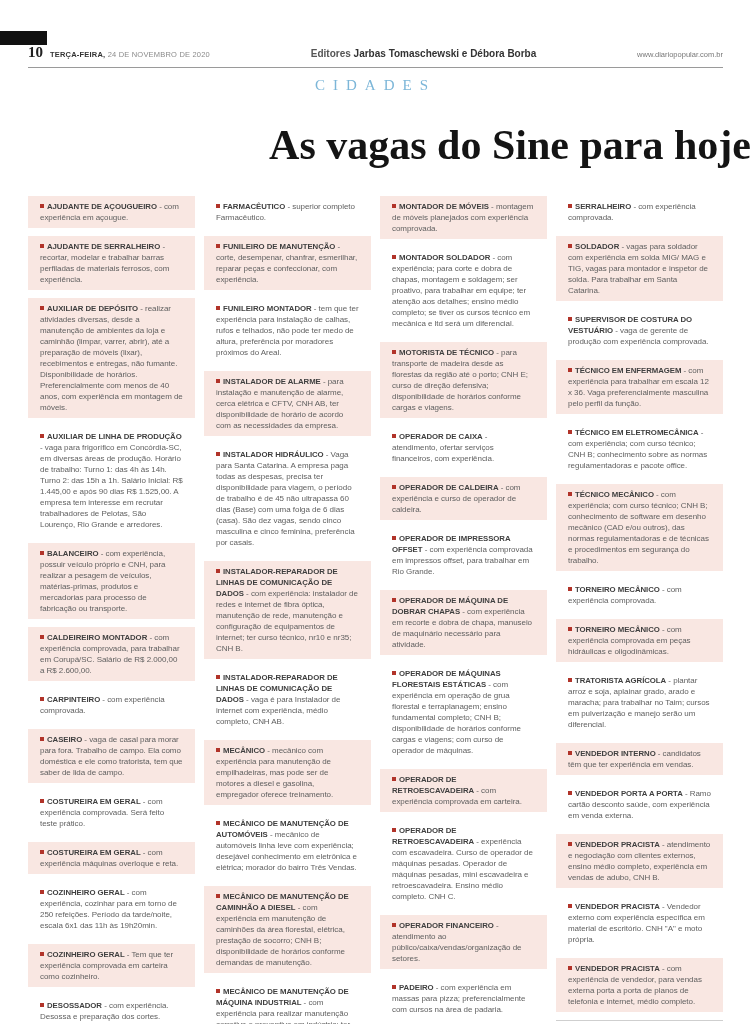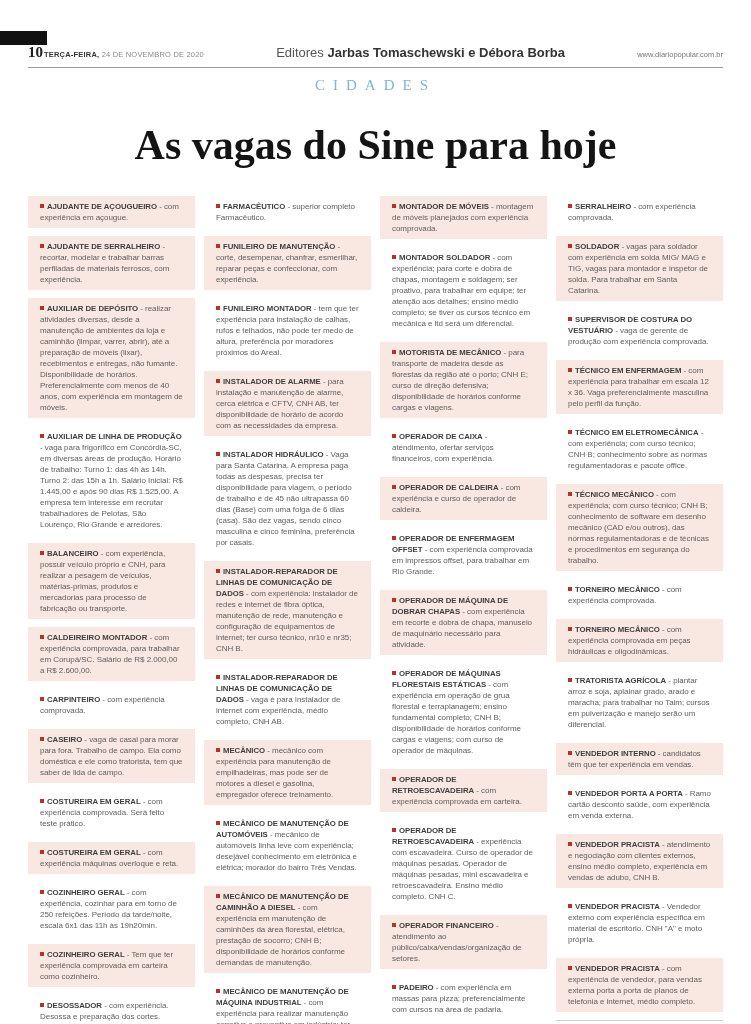--- a/index.html
+++ b/index.html
@@ -1,30 +1,30 @@
 <!DOCTYPE html>
 <html lang="pt"><head>
 <meta charset="utf-8">
 <style>
   html,body{margin:0;padding:0;background:#fff;}
   .page{position:relative;width:751px;height:1024px;background:#fff;overflow:hidden;
         font-family:"Liberation Sans",sans-serif;}
   .corner-mark{position:absolute;left:0;top:31px;width:47px;height:14px;background:#111;}
   .masthead{margin:40px 28px 0;display:flex;justify-content:space-between;align-items:baseline;
             border-bottom:1px solid #9a9a9a;padding-bottom:6px;}
-  .m-left{display:flex;align-items:baseline;gap:1px;}
+  .m-left{display:flex;align-items:baseline;gap:7px;}
   .page-num{font-family:"Liberation Serif",serif;font-weight:bold;font-size:15px;color:#222;}
   .m-date{font-size:7.5px;color:#8a8a8a;letter-spacing:.2px;margin-top:10px;}
   .m-date b{color:#333;}
-  .m-editors{font-size:13px;color:#555;}
+  .m-editors{font-size:10px;color:#555;font-weight:bold;}
   .m-editors b{color:#333;}
   .m-site{font-size:7.5px;color:#777;text-align:center;}
   .section-label{margin-top:9px;text-align:center;font-family:"Liberation Serif",serif;
                  font-size:15px;color:#7cb6d8;letter-spacing:8px;}
-  .headline{text-align:center;font-family:"Liberation Serif",serif;
+  .headline{text-align:right;font-family:"Liberation Serif",serif;
             font-weight:bold;font-size:42px;color:#141414;line-height:1.1;}
   .cols{display:flex;gap:9px;margin:15px 28px 0;align-items:flex-start;}
   .col{flex:1;min-width:0;}
   .listing{margin-bottom:8px;padding:5px 12px;}
   .listing.hl{background:#f9e7e2;}
   .listing p{margin:0;font-size:8px;line-height:11px;color:#5f5f5f;letter-spacing:-.05px;}
   .job-title{font-weight:bold;font-size:7.8px;color:#3f3f3f;}
   .bullet{display:inline-block;width:4px;height:4px;background:#b13329;margin-right:3px;
           vertical-align:1px;}
   .col-divider{border-top:1px solid #cfcfcf;margin:6px 0 14px;}
@@ -131,30 +131,30 @@
         <div class="listing"></div>
       </div>
       <div class="col">
         <div class="listing hl">
           <p><span class="bullet"></span><span class="job-title">MONTADOR DE MÓVEIS</span><span class="job-desc"> - montagem de móveis planejados com experiência comprovada.</span></p>
         </div>
         <div class="listing">
           <p><span class="bullet"></span><span class="job-title">MONTADOR SOLDADOR</span><span class="job-desc"> - com experiência; para corte e dobra de chapas, montagem e soldagem; ser proativo, para trabalhar em equipe; ter atenção aos detalhes; ensino médio completo; se tiver os cursos técnico em mecânica e ltd será um diferencial.</span></p>
         </div>
         <div class="listing hl">
-          <p><span class="bullet"></span><span class="job-title">MOTORISTA DE MECÂNICO</span><span class="job-desc"> - para transporte de madeira desde as florestas da região até o porto; CNH E; curso de direção defensiva; disponibilidade de horários conforme cargas e viagens.</span></p>
+          <p><span class="bullet"></span><span class="job-title">MOTORISTA DE TÉCNICO</span><span class="job-desc"> - para transporte de madeira desde as florestas da região até o porto; CNH E; curso de direção defensiva; disponibilidade de horários conforme cargas e viagens.</span></p>
         </div>
         <div class="listing">
           <p><span class="bullet"></span><span class="job-title">OPERADOR DE CAIXA</span><span class="job-desc"> - atendimento, ofertar serviços financeiros, com experiência.</span></p>
         </div>
         <div class="listing hl">
           <p><span class="bullet"></span><span class="job-title">OPERADOR DE CALDEIRA</span><span class="job-desc"> - com experiência e curso de operador de caldeira.</span></p>
         </div>
         <div class="listing">
-          <p><span class="bullet"></span><span class="job-title">OPERADOR DE ENFERMAGEM OFFSET</span><span class="job-desc"> - com experiência comprovada em impressos offset, para trabalhar em Rio Grande.</span></p>
+          <p><span class="bullet"></span><span class="job-title">OPERADOR DE IMPRESSORA OFFSET</span><span class="job-desc"> - com experiência comprovada em impressos offset, para trabalhar em Rio Grande.</span></p>
         </div>
         <div class="listing hl">
           <p><span class="bullet"></span><span class="job-title">OPERADOR DE MÁQUINA DE DOBRAR CHAPAS</span><span class="job-desc"> - com experiência em recorte e dobra de chapa, manuseio de maquinário necessário para atividade.</span></p>
         </div>
         <div class="listing">
           <p><span class="bullet"></span><span class="job-title">OPERADOR DE MÁQUINAS FLORESTAIS ESTÁTICAS</span><span class="job-desc"> - com experiência em operação de grua florestal e terraplanagem; ensino fundamental completo; CNH B; disponibilidade de horários conforme cargas e viagens; com curso de operador de máquinas.</span></p>
         </div>
         <div class="listing hl">
           <p><span class="bullet"></span><span class="job-title">OPERADOR DE RETROESCAVADEIRA</span><span class="job-desc"> - com experiência comprovada em carteira.</span></p>
         </div>

